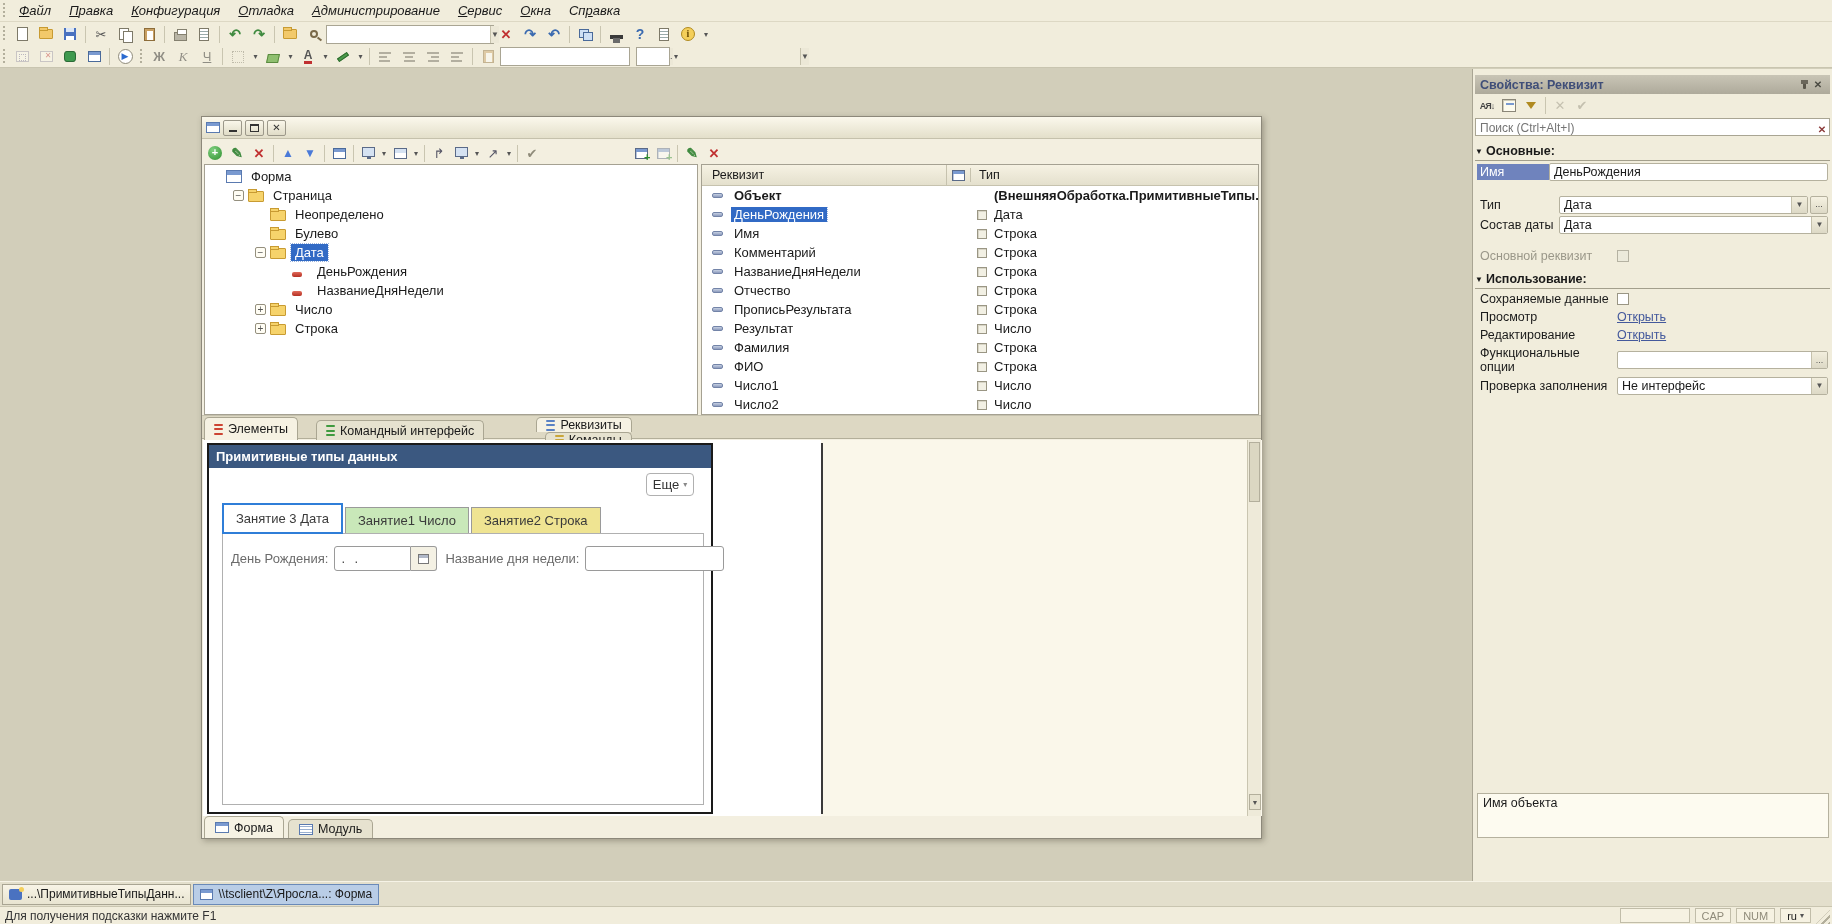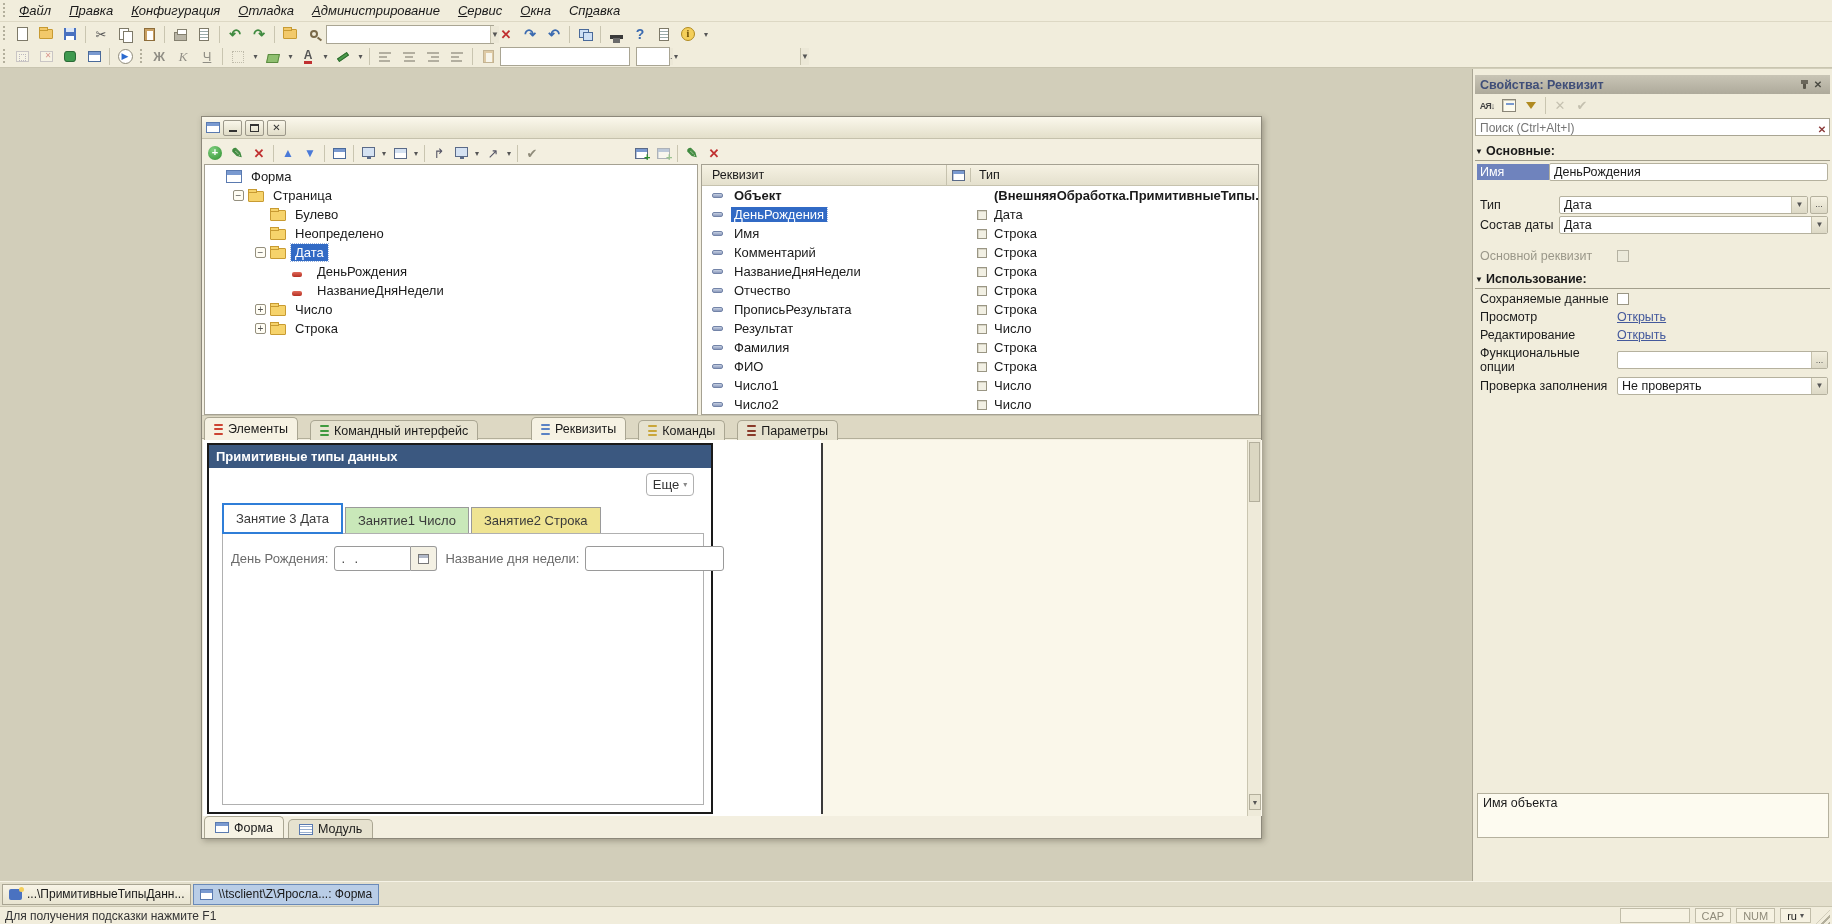--- a/index.html
+++ b/index.html
@@ -133,24 +133,24 @@
   .anamet { padding:1px 3px; }
   .arow.selected .anamet { background:#316ac5; color:#fff; outline:1px dotted #9ab4dd; }
   .achk { flex:0 0 24px; display:flex; justify-content:center; }
   .achk i { width:10px; height:10px; background:#f2f0e4; border:1px solid #9a9684; box-shadow:inset 1px 1px 0 #d8d5c6; }
   .atype { flex:1; }
   .arow.bold .anamet, .arow.bold .atype { font-weight:bold; }
   
   .tabsrow { position:absolute; left:0; top:298px; width:100%; height:24px; background:#ddd8c3;
     border-top:1px solid #c6c2ae; border-bottom:1px solid #b3af9a; }
   .tabgroup { position:absolute; top:1px; display:flex; align-items:flex-end; height:23px; }
-  .tg-left { left:2px; } .tg-right { left:329px; }
+  .tg-left { left:2px; } .tg-right { left:329px;flex-direction:column; }
   .ptab { display:flex; align-items:center; gap:5px; height:20px; padding:0 9px;
     border:1px solid #aaa692; border-bottom:none; border-radius:5px 5px 0 0;
-    background:#e6e2cf; margin-right:12px; font-size:12.5px; }
+    background:#e6e2cf; margin-right:18px; font-size:12.5px; }
   .ptab.active { background:#f6f2e3; height:23px; }
   .ptico { width:9px; height:11px; display:flex; flex-direction:column; justify-content:space-between; }
   .ptico i { height:2px; border-radius:1px; background:#888; }
   .ptab.c-red .ptico i { background:#cc4433; } .ptab.c-green .ptico i { background:#3f9a3f; }
   .ptab.c-blue .ptico i { background:#5a82c4; } .ptab.c-yellow .ptico i { background:#c9a63a; }
   .ptab.c-darkred .ptico i { background:#8a3a2a; }
   
   .formarea { position:absolute; left:1px; top:323px; width:1059px; height:376px; background:#fbf8ec; }
   .canvas { position:absolute; left:0; top:0; width:618px; height:100%; background:#fff; }
   .vdivider { position:absolute; left:618px; top:3px; width:2px; height:371px; background:#3a3a3a; }
@@ -536,27 +536,27 @@
 
           <div class="trow" style="padding-left: 28px;">
             <span class="expander x-minus"></span>
             <span class="tico ic-folder"></span>
             <span class="tlbl">Страница</span>
           </div>
 
           <div class="trow" style="padding-left: 50px;">
             <span class="expander x-none"></span>
             <span class="tico ic-folder"></span>
-            <span class="tlbl">Булево</span>
+            <span class="tlbl">Неопределено</span>
           </div>
 
           <div class="trow" style="padding-left: 50px;">
             <span class="expander x-none"></span>
             <span class="tico ic-folder"></span>
-            <span class="tlbl">Неопределено</span>
+            <span class="tlbl">Булево</span>
           </div>
 
           <div class="trow selected" style="padding-left: 50px;">
             <span class="expander x-minus"></span>
             <span class="tico ic-folder"></span>
             <span class="tlbl">Дата</span>
           </div>
 
           <div class="trow" style="padding-left: 72px;">
             <span class="expander x-none"></span>
@@ -893,21 +893,21 @@
   <div class="prow">
     <span class="plabel w140">Функциональные опции</span>
     <span class="pcombo">
       <span class="val"></span>
       <span class="drop" style="font-size:9px">...</span>
     </span>
   </div>
   <div class="prow">
     <span class="plabel w140">Проверка заполнения</span>
     <span class="pcombo">
-      <span class="val">Не проверять</span>
+      <span class="val">Не интерфейс</span>
       <span class="drop">▼</span>
     </span>
   </div>
 
   <div class="hintbox">
     <span>Имя объекта</span>
   </div>
 </div>
 
 <div class="taskbar">

